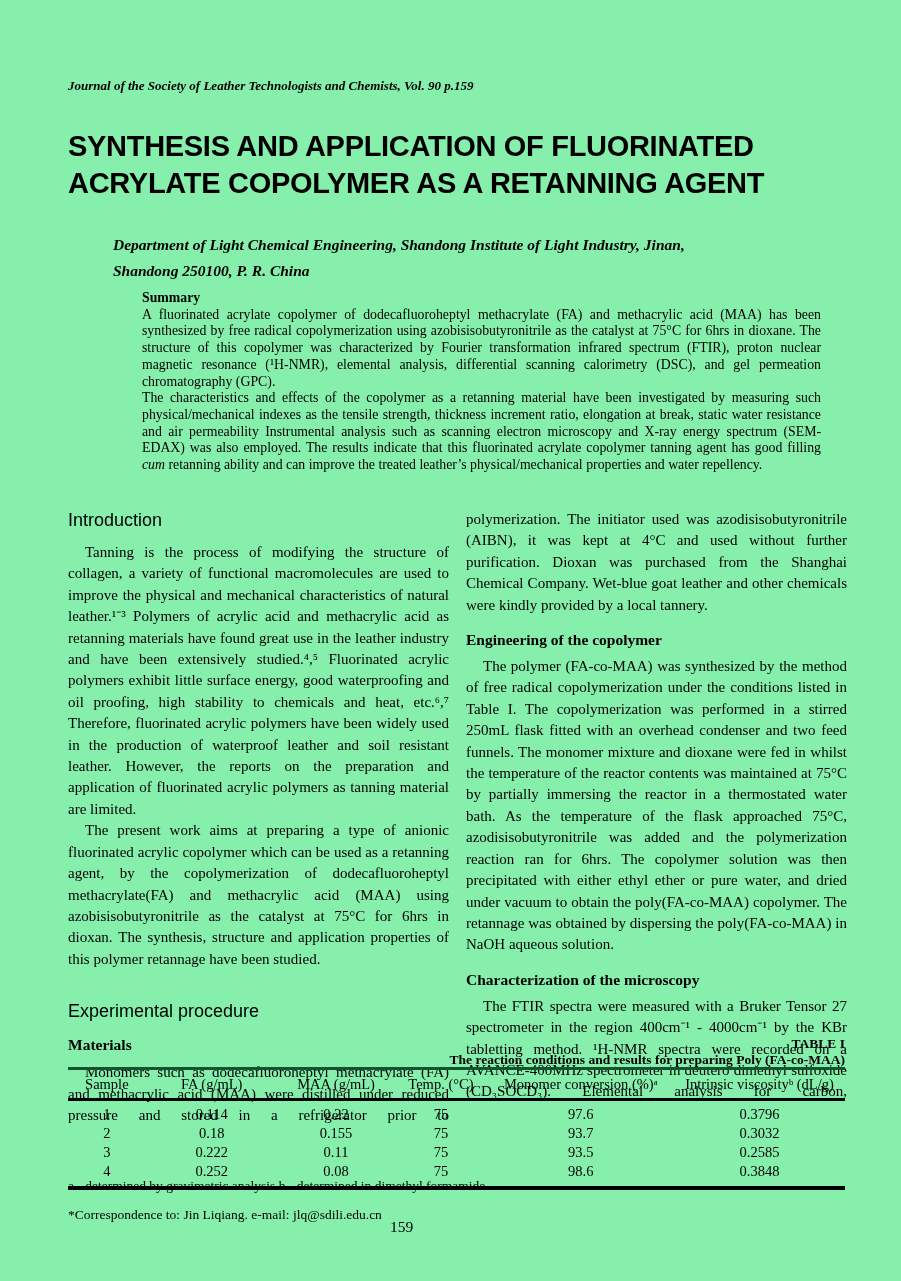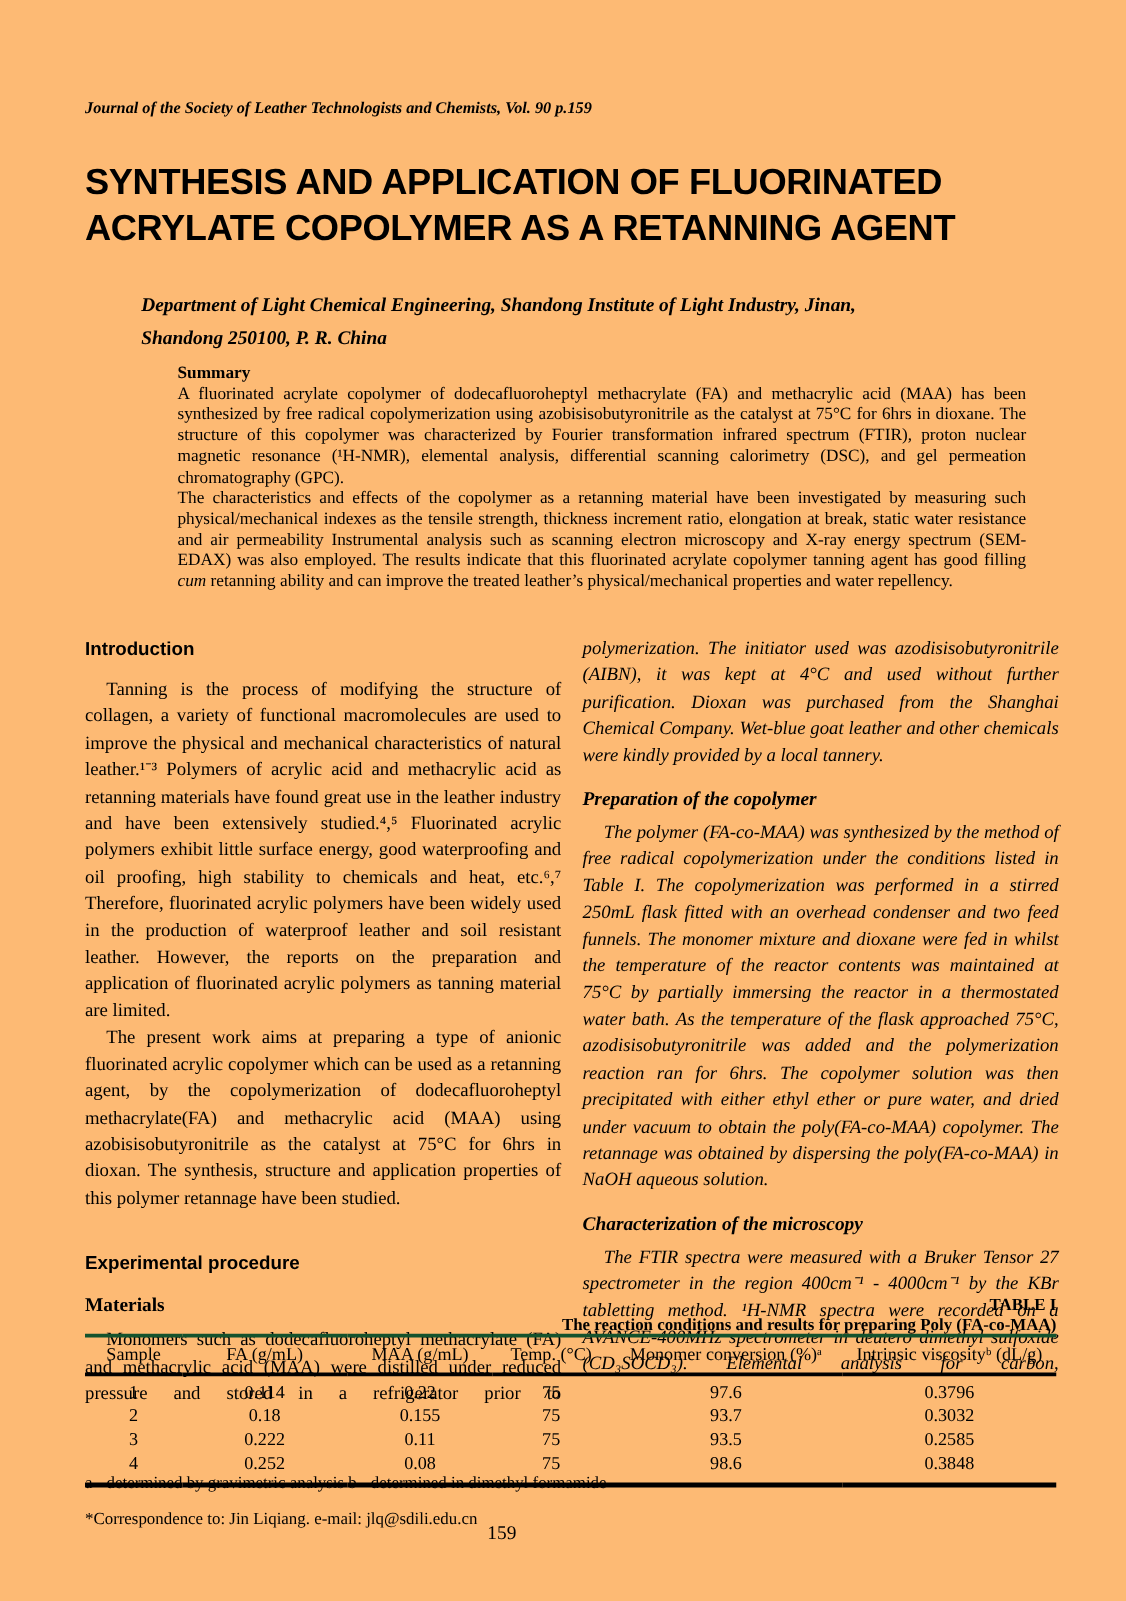--- a/index.html
+++ b/index.html
@@ -1,18 +1,18 @@
 <!DOCTYPE html>
 <html><head>
 <meta charset="utf-8">
 <style>
   * { margin:0; padding:0; box-sizing:border-box; }
   html,body { background:#ffffff; }
   .page {
-    position:relative; width:901px; height:1281px; background:#fdba74;
+    position:relative; width:901px; height:1281px; background:#86efac;
     font-family:"Liberation Serif", serif; color:#000; overflow:hidden;
     margin:0 auto;
     padding-left:40px;
   }
   .journal-line {
     position:absolute; left:68px; top:78px;
     font-style:italic; font-weight:600; font-size:13px;
   }
   .title {
     position:absolute; left:68px; top:128px;
@@ -27,27 +27,27 @@
     position:absolute; left:68px; top:232px;
     font-style:italic; font-weight:600; font-size:15.5px; line-height:26px;margin-left:45px;
   }
   .summary {
     position:absolute; left:142px; top:290px; width:679px;
     font-size:13.8px; line-height:16.7px; text-align:justify;
   }
   .summary-heading { font-weight:bold; }
   .col { position:absolute; top:509px; width:381px; font-size:15px; line-height:21.4px; }
   .col-left  { left:68px; }
-  .col-right { left:466px;font-style:italic; }
+  .col-right { left:466px; }
   .col p { text-align:justify; text-indent:17px; }
   .col p.no-indent { text-indent:0; }
   .col p.cont-end { text-align-last:justify; }
   h2.section-heading {
-    font-family:"Liberation Sans", sans-serif; font-weight:bold;
-    font-size:15px; margin:0 0 11px 0; line-height:22px;
+    font-family:"Liberation Sans", sans-serif; font-weight:normal;
+    font-size:18px; margin:0 0 11px 0; line-height:22px;
   }
   h2.section-heading.spaced { margin-top:30px; }
   h3.sub-heading { font-size:15.5px; font-weight:bold; margin:13px 0 8px 0; line-height:19px; }
   .col-right h3.sub-heading { margin:14px 0 7px 0; }
   .table-block { position:absolute; left:68px; top:1036px; width:777px; }
   .table-label, .table-caption { text-align:right; font-weight:bold; font-size:13.5px; line-height:15.5px; }
   table.data-table {
     width:100%; border-collapse:collapse; margin-top:0;
     border-top:3px solid #14532d; border-bottom:4px solid #000;
   }
@@ -91,21 +91,21 @@
     <h2 class="section-heading">Introduction</h2>
     <p>Tanning is the process of modifying the structure of collagen, a variety of functional macromolecules are used to improve the physical and mechanical characteristics of natural leather.¹⁻³ Polymers of acrylic acid and methacrylic acid as retanning materials have found great use in the leather industry and have been extensively studied.⁴,⁵ Fluorinated acrylic polymers exhibit little surface energy, good waterproofing and oil proofing, high stability to chemicals and heat, etc.⁶,⁷ Therefore, fluorinated acrylic polymers have been widely used in the production of waterproof leather and soil resistant leather. However, the reports on the preparation and application of fluorinated acrylic polymers as tanning material are limited.</p>
     <p>The present work aims at preparing a type of anionic fluorinated acrylic copolymer which can be used as a retanning agent, by the copolymerization of dodecafluoroheptyl methacrylate(FA) and methacrylic acid (MAA) using azobisisobutyronitrile as the catalyst at 75°C for 6hrs in dioxan. The synthesis, structure and application properties of this polymer retannage have been studied.</p>
     <h2 class="section-heading spaced">Experimental procedure</h2>
     <h3 class="sub-heading">Materials</h3>
     <p class="cont-end">Monomers such as dodecafluoroheptyl methacrylate (FA) and methacrylic acid (MAA) were distilled under reduced pressure and stored in a refrigerator prior to</p>
   </div>
 
   <div class="col col-right">
     <p class="no-indent">polymerization. The initiator used was azodisisobutyronitrile (AIBN), it was kept at 4°C and used without further purification. Dioxan was purchased from the Shanghai Chemical Company. Wet-blue goat leather and other chemicals were kindly provided by a local tannery.</p>
-    <h3 class="sub-heading">Preparation of the copolymer</h3>
+    <h3 class="sub-heading">Engineering of the copolymer</h3>
     <p>The polymer (FA-co-MAA) was synthesized by the method of free radical copolymerization under the conditions listed in Table I. The copolymerization was performed in a stirred 250mL flask fitted with an overhead condenser and two feed funnels. The monomer mixture and dioxane were fed in whilst the temperature of the reactor contents was maintained at 75°C by partially immersing the reactor in a thermostated water bath. As the temperature of the flask approached 75°C, azodisisobutyronitrile was added and the polymerization reaction ran for 6hrs. The copolymer solution was then precipitated with either ethyl ether or pure water, and dried under vacuum to obtain the poly(FA-co-MAA) copolymer. The retannage was obtained by dispersing the poly(FA-co-MAA) in NaOH aqueous solution.</p>
     <h3 class="sub-heading">Characterization of the microscopy</h3>
     <p class="cont-end">The FTIR spectra were measured with a Bruker Tensor 27 spectrometer in the region 400cm⁻¹ - 4000cm⁻¹ by the KBr tabletting method. ¹H-NMR spectra were recorded on a AVANCE-400MHz spectrometer in deutero dimethyl sulfoxide (CD₃SOCD₃). Elemental analysis for carbon,</p>
   </div>
 
   <div class="table-block">
     <div class="table-label">TABLE I</div>
     <div class="table-caption">The reaction conditions and results for preparing Poly (FA-co-MAA)</div>
     <table class="data-table">
       <thead>

